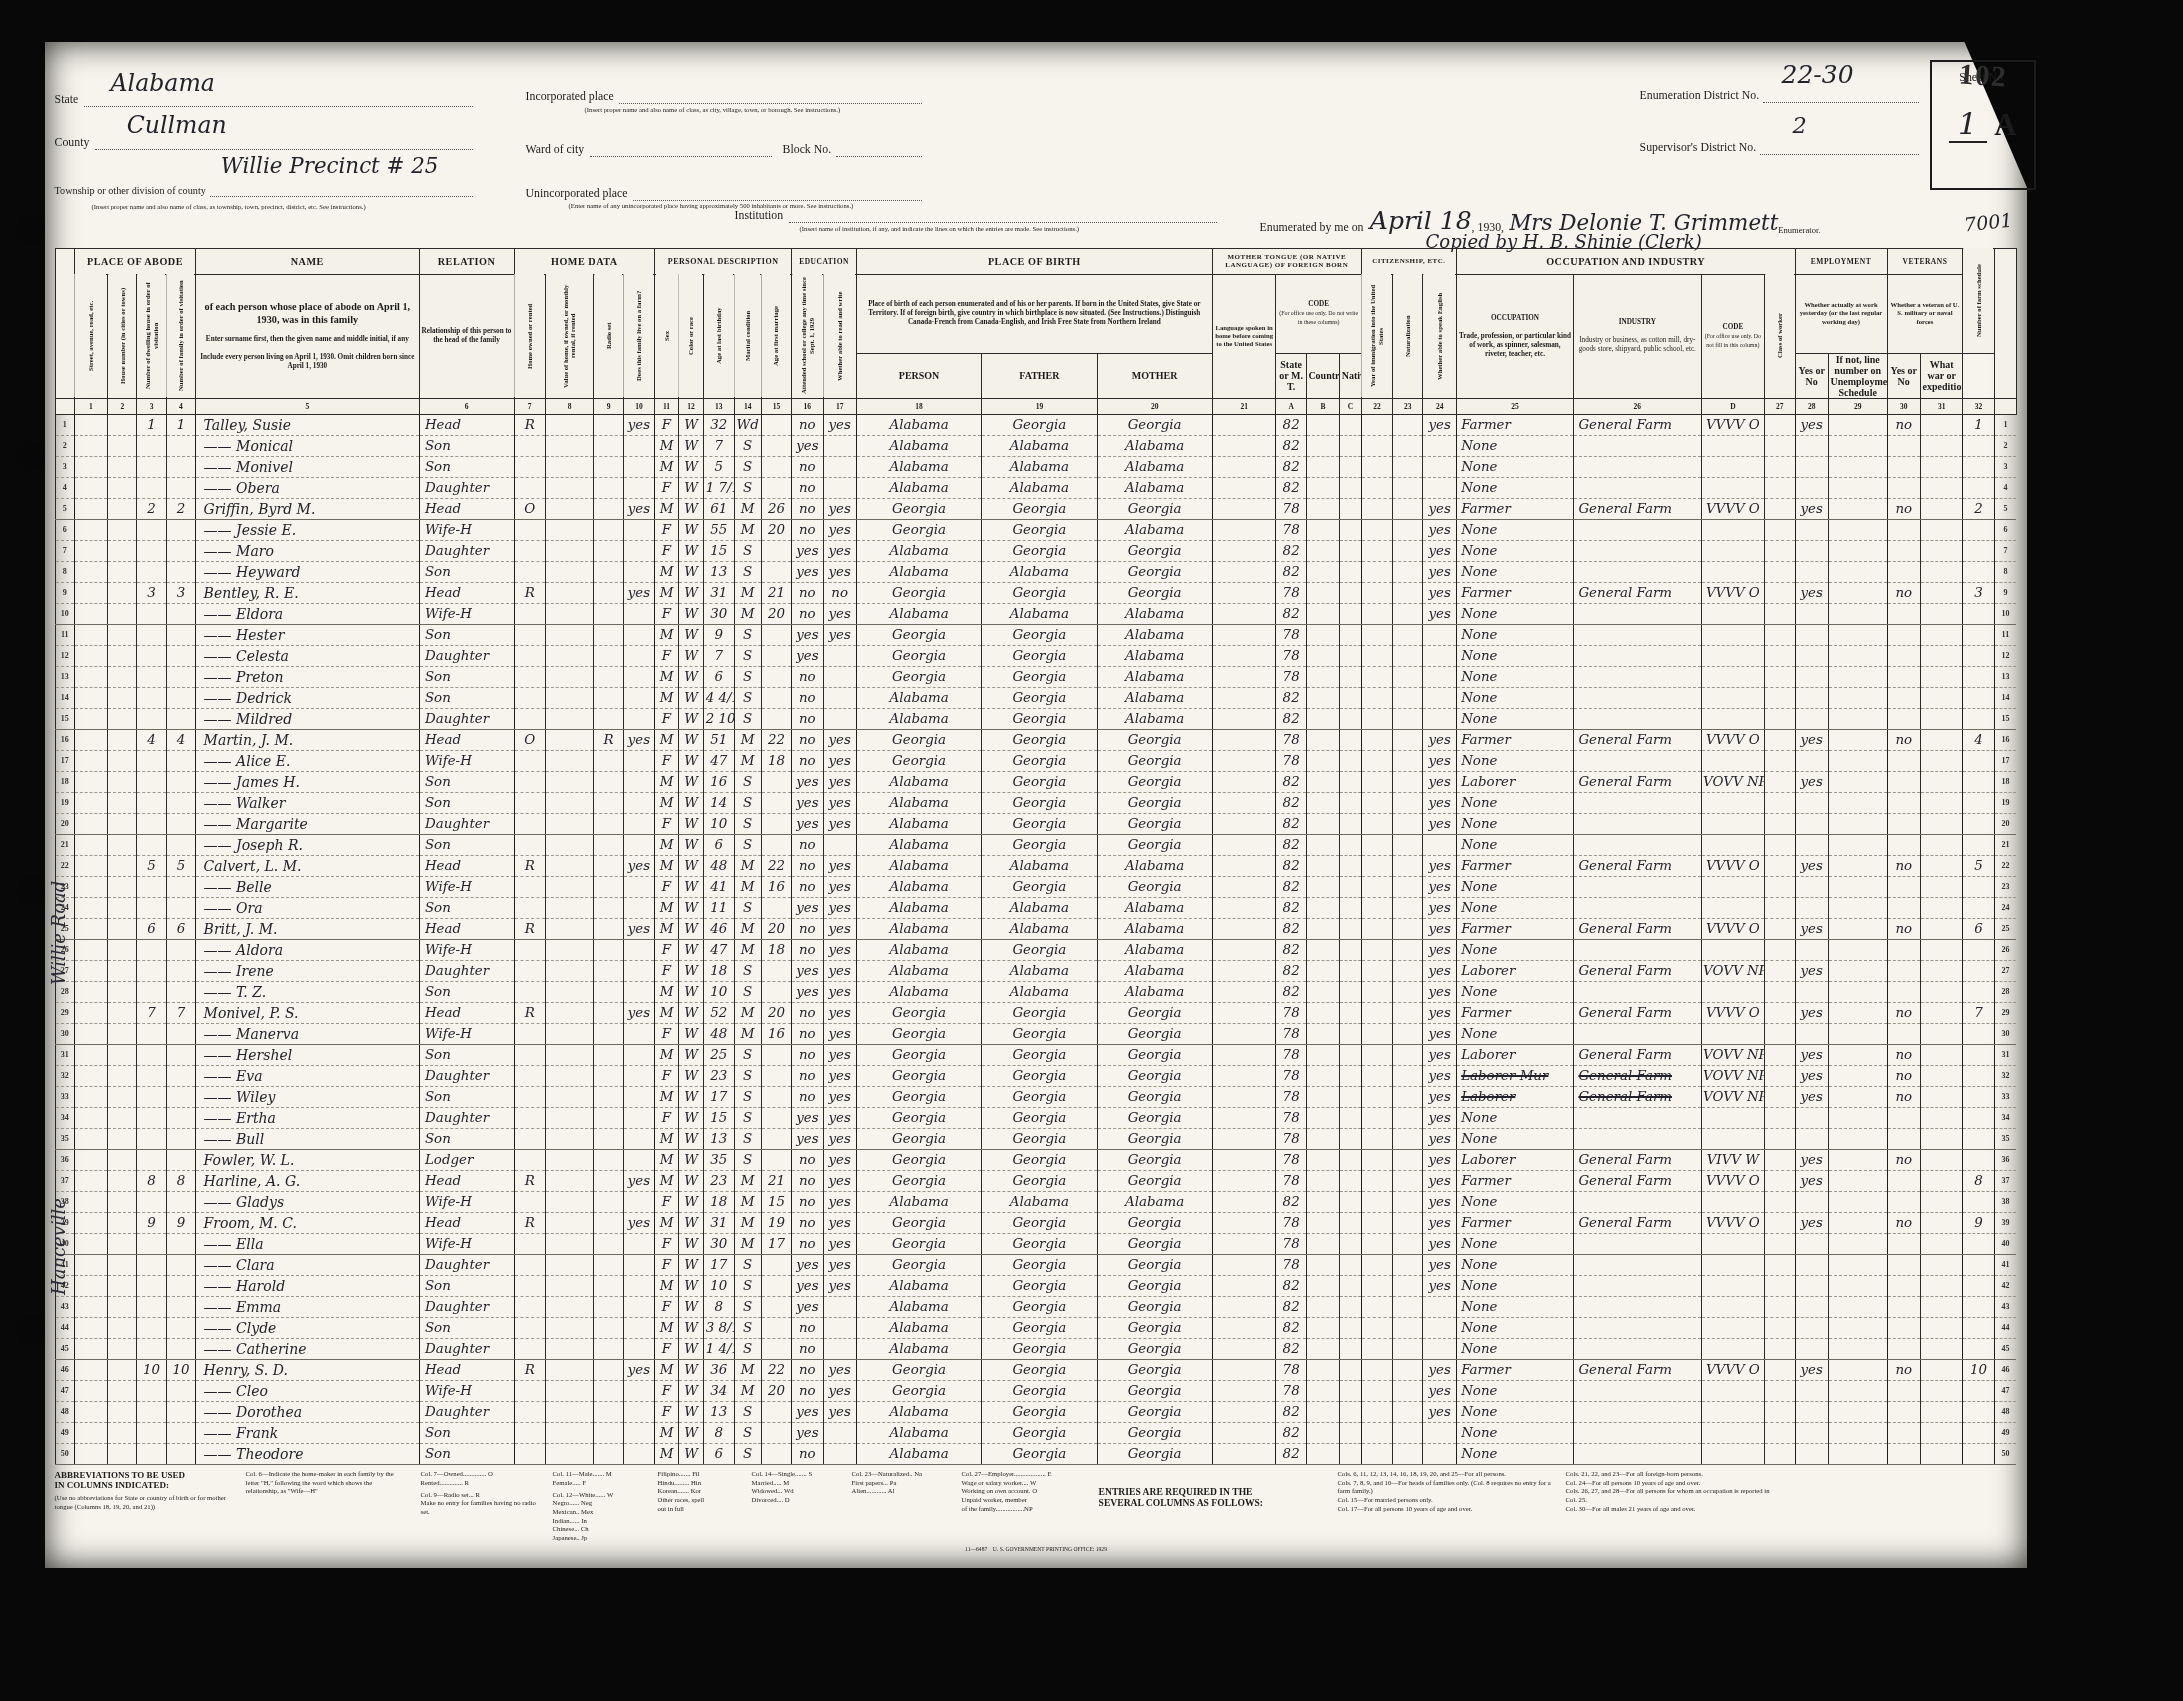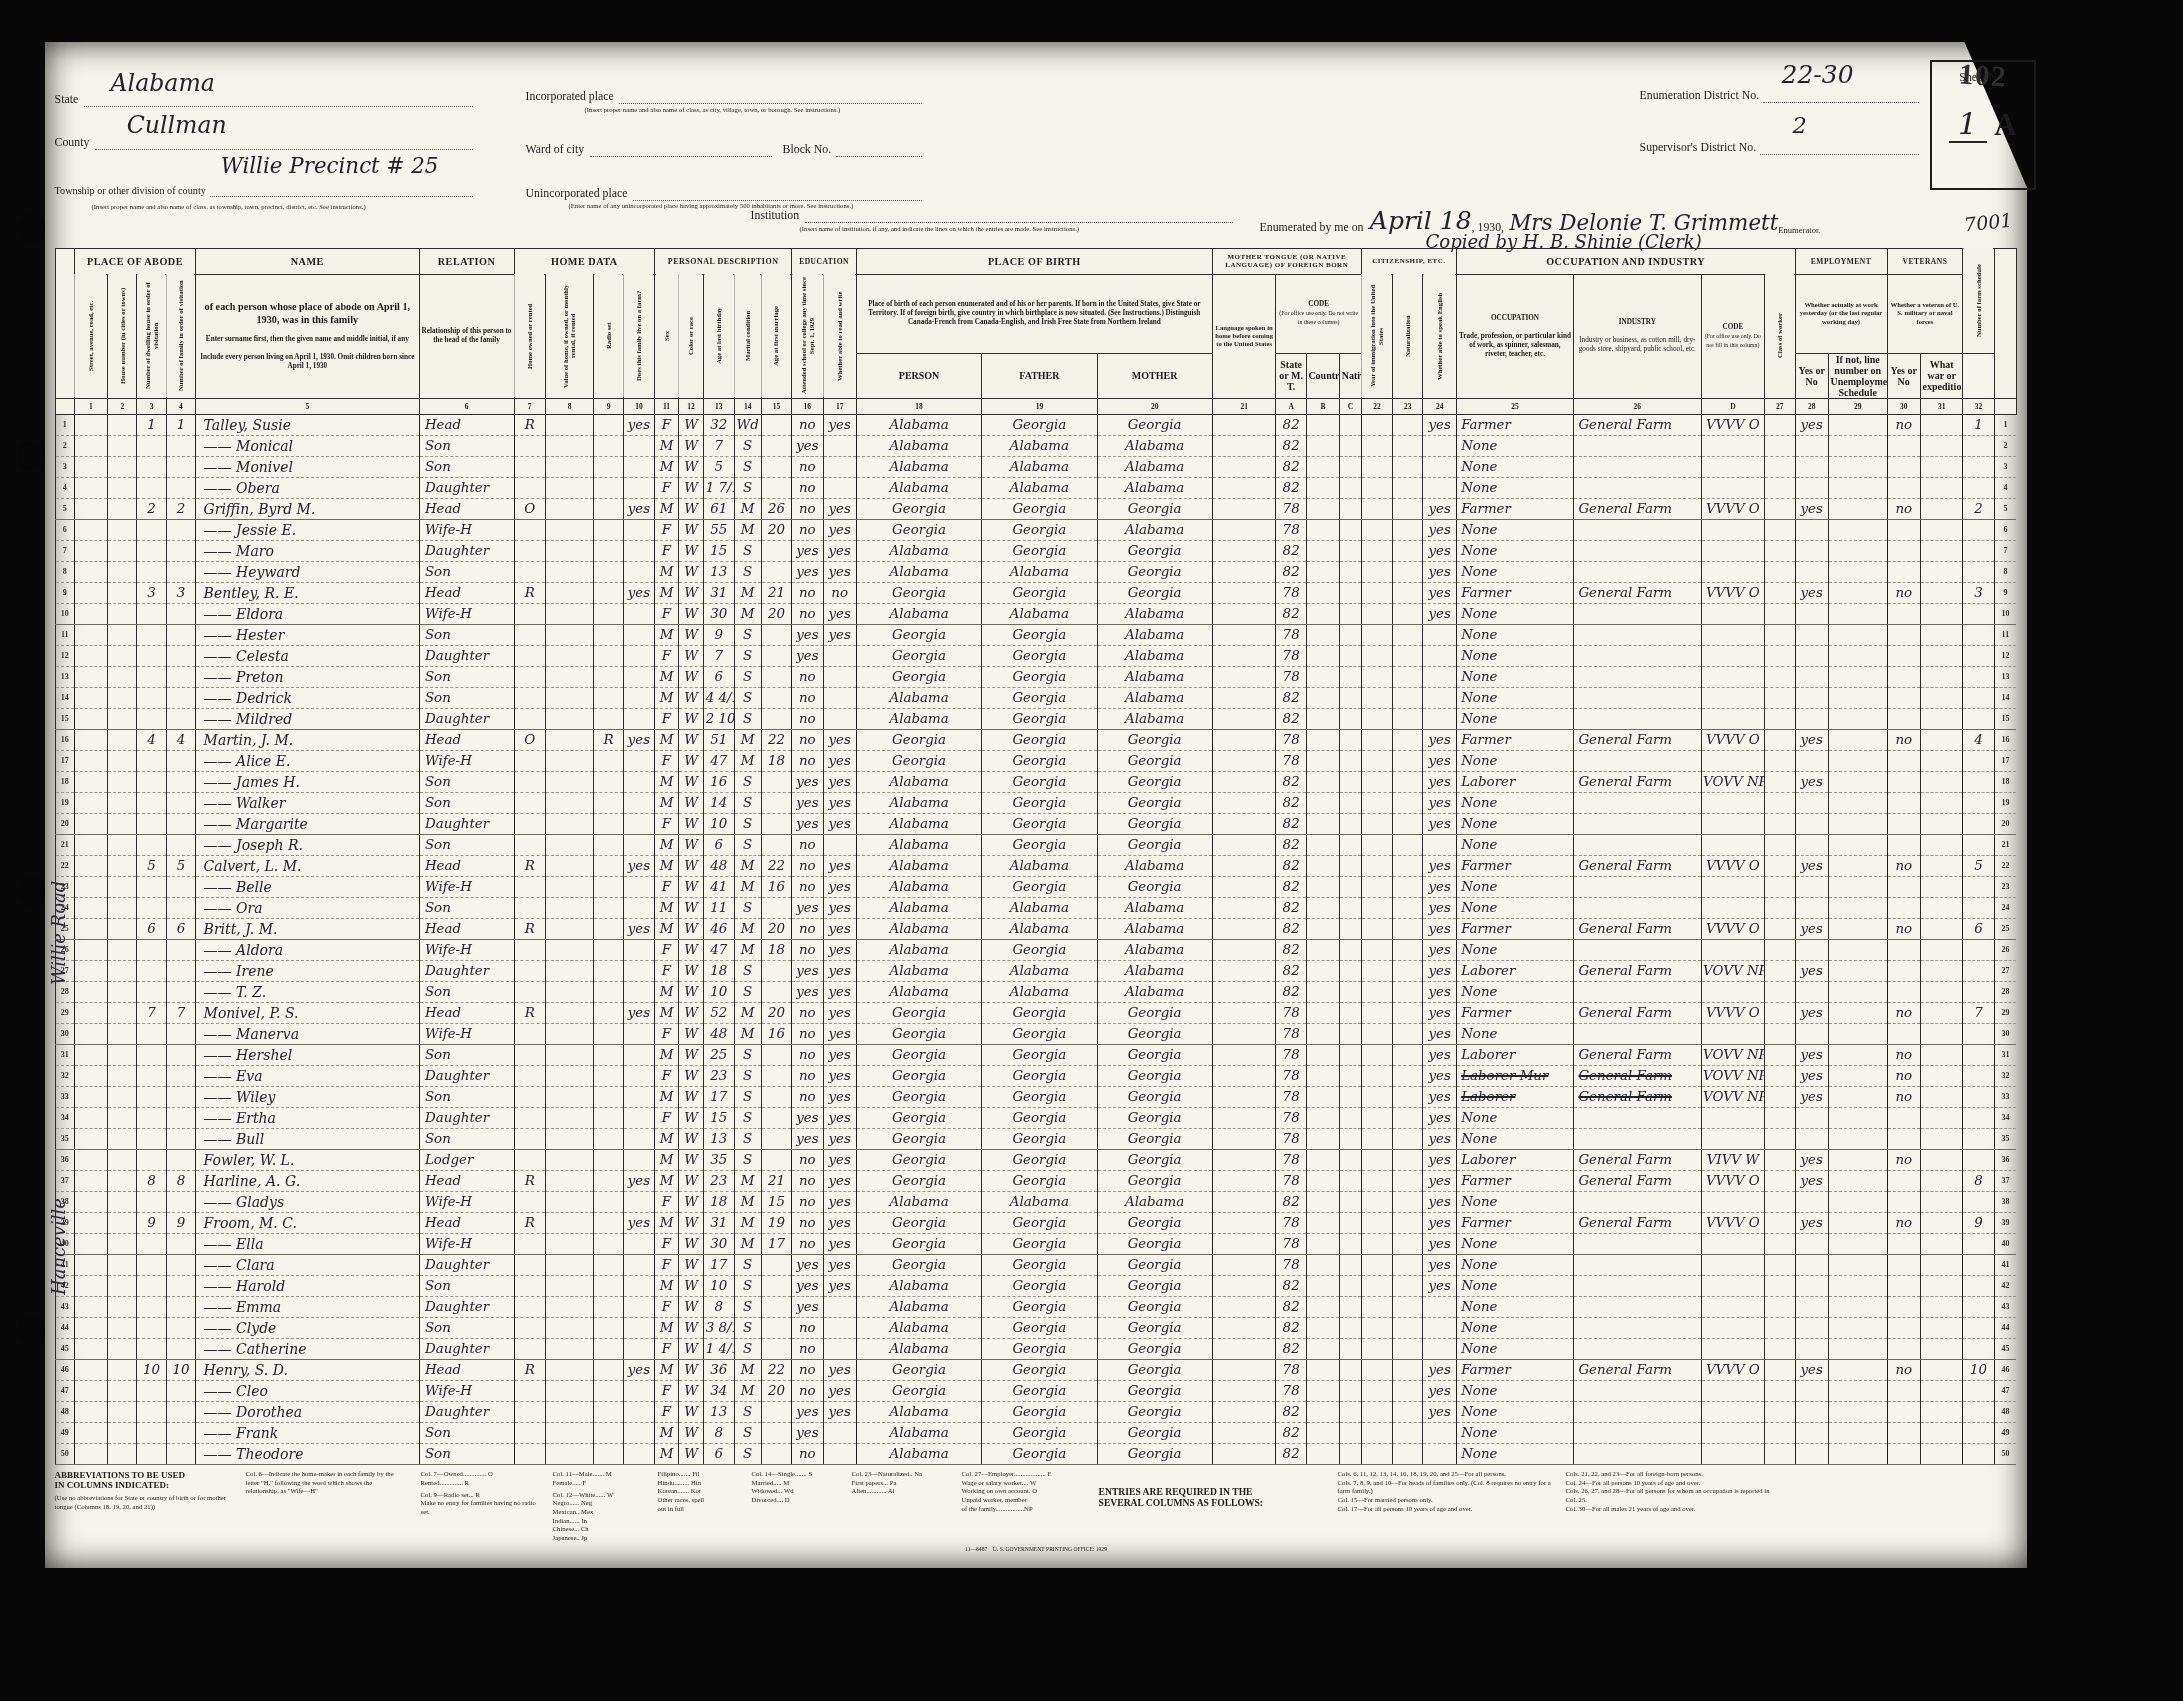--- a/index.html
+++ b/index.html
@@ -108,21 +108,21 @@
       <div class="fieldrow" style="left:728px;top:90px;width:139px">
         <span class="lab">Block No.</span>
         <span class="blank" style="flex:1;margin-left:5.4px;height:16px"></span>
       </div>
       <div class="fieldrow" style="left:471px;top:134px;width:396px">
         <span class="lab">Unincorporated place</span>
         <span class="blank" style="flex:1;margin-left:5.4px;height:16px"></span>
       </div>
       <div class="tiny" style="position:absolute;left:514px;top:152px;width:364px">(Enter name of any unincorporated place having approximately 500 inhabitants or more.  See instructions.)</div>
 
-      <div class="fieldrow" style="left:696px;top:156px;width:482px">
+      <div class="fieldrow" style="left:680px;top:156px;width:482px">
         <span class="lab">Institution</span>
         <span class="blank" style="flex:1;margin-left:5.4px;height:16px"></span>
       </div>
       <div class="tiny" style="position:absolute;left:745px;top:175px;width:439px">(Insert name of institution, if any, and indicate the lines on which the entries are made.  See instructions.)</div>
 
       <div class="fieldrow" style="left:1205px;top:156px;width:600px">
         <span class="lab">Enumerated by me on</span>
         <span class="hw" style="font-size:25px;margin-left:6.4px">April 18</span>
         <span class="lab">, 1930,</span>
         <span class="hw" style="font-size:21.4px;margin-left:5.4px">Mrs Delonie T. Grimmett</span>

